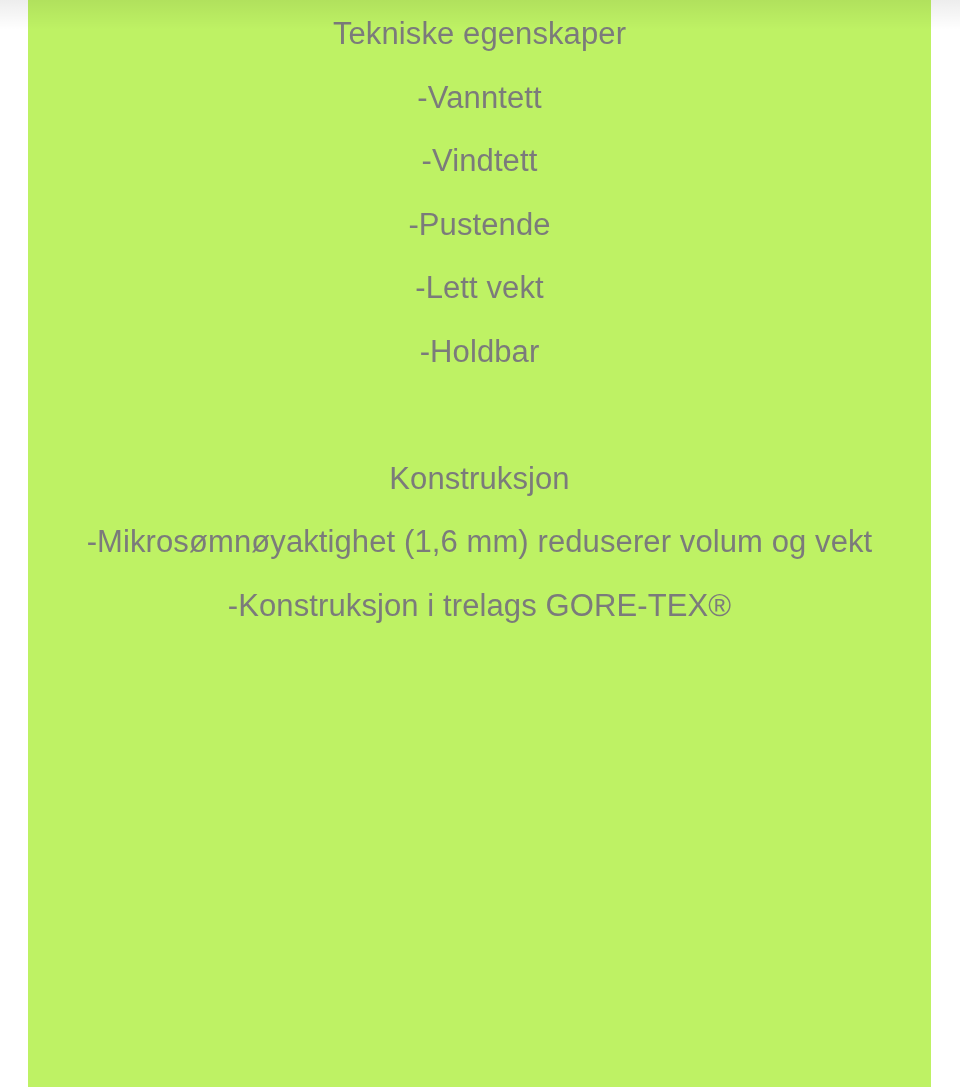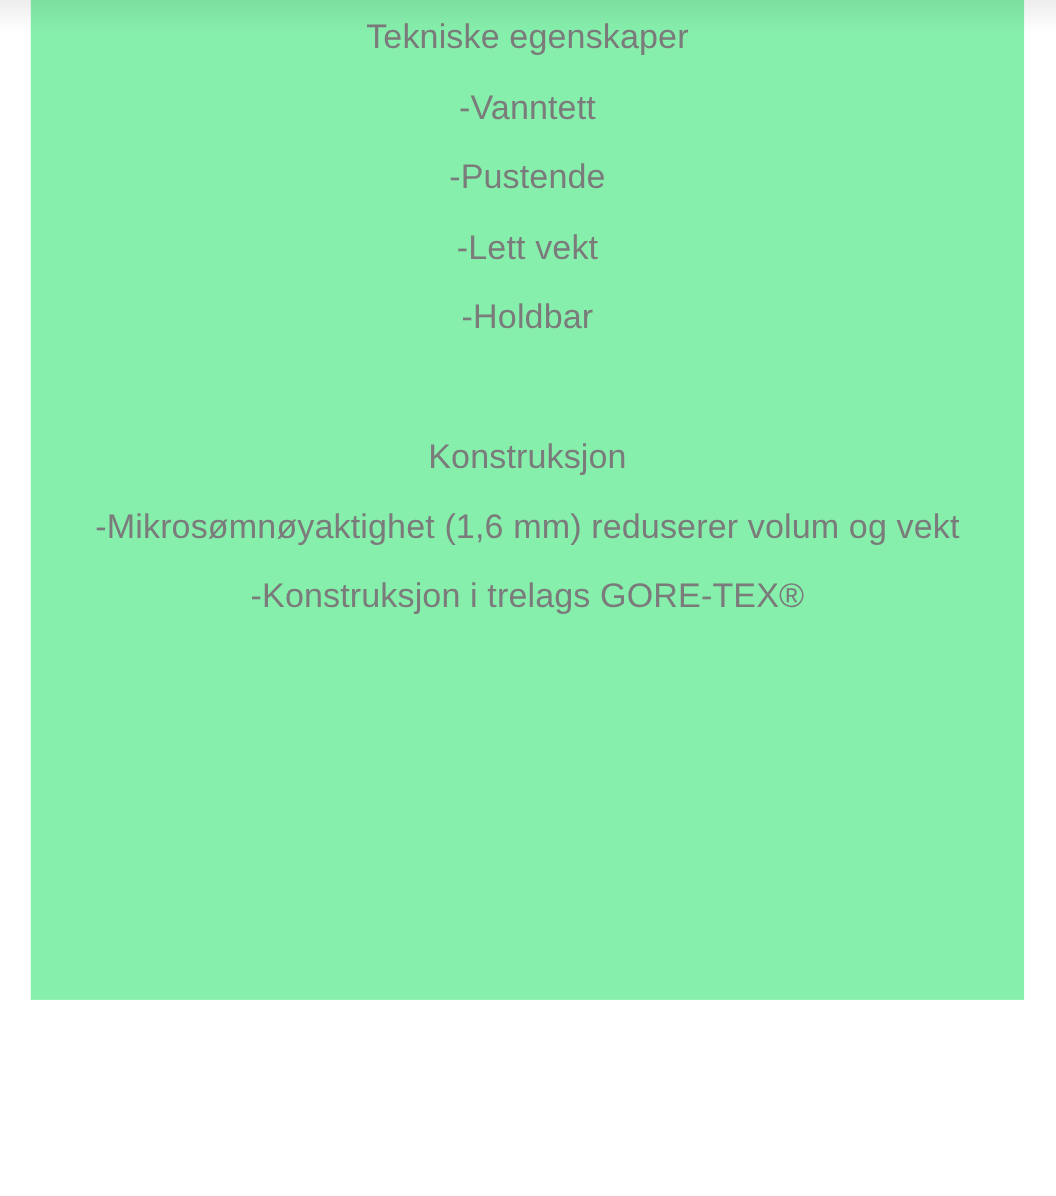--- a/index.html
+++ b/index.html
@@ -22,22 +22,22 @@
       width: 960px; height: 30px;
       background: linear-gradient(to bottom, rgba(0,0,0,0.07), rgba(0,0,0,0));
       z-index: 2;
       pointer-events: none;
     }
     .panel {
       position: absolute;
       left: 28px;
       top: 0;
       width: 903px;
-      height: 909px;
-      background: #86efac;
+      height: 1087px;
+      background: #bef264;
     }
     .content {
       position: absolute;
       left: 0;
       top: 2px;
       width: 903px;
       text-align: center;
       font-family: "Liberation Sans", sans-serif;
       font-size: 31px;
       line-height: 63.5px;
@@ -61,20 +61,21 @@
 </head>
 <body>
 
 <div class="page">
   <div class="top-shadow"></div>
   <div class="panel">
     <div class="content">
 
       <span class="line">Tekniske egenskaper</span>
       <span class="line">-Vanntett</span>
+      <span class="line">-Vindtett</span>
       <span class="line">-Pustende</span>
       <span class="line">-Lett vekt</span>
       <span class="line">-Holdbar</span>
 
       <span class="spacer"></span>
 
       <span class="line">Konstruksjon</span>
       <span class="line wrap">-Mikrosømnøyaktighet (1,6 mm) reduserer volum og vekt</span>
       <span class="line">-Konstruksjon i trelags GORE-TEX®</span>
 

